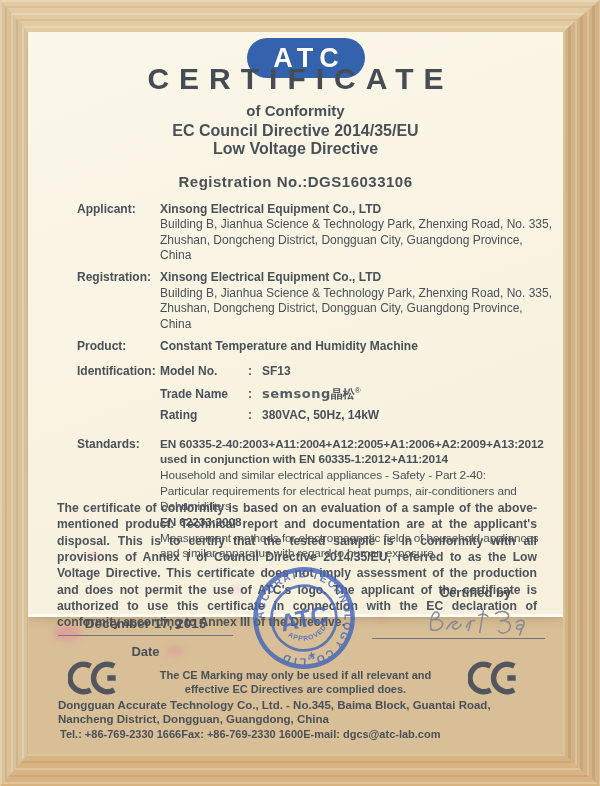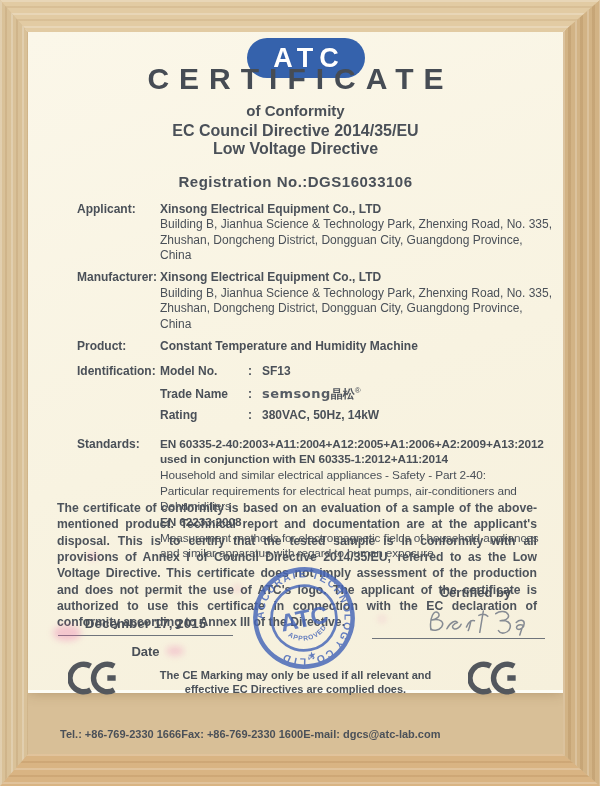--- a/index.html
+++ b/index.html
@@ -22,21 +22,21 @@
     background-color:#d9c198;
     background-image:repeating-linear-gradient(90deg,rgba(255,255,255,.22) 0 2px,rgba(0,0,0,0) 2px 5px,rgba(150,105,55,.14) 5px 7px,rgba(0,0,0,0) 7px 11px);
     clip-path:polygon(0 0,100% 32px,100% calc(100% - 32px),0 100%);}
   .frame-right{right:0;top:0;width:37px;height:786px;
     background-color:#d2b385;
     background-image:repeating-linear-gradient(90deg,rgba(255,255,255,.20) 0 2px,rgba(0,0,0,0) 2px 5px,rgba(140,95,45,.16) 5px 8px,rgba(0,0,0,0) 8px 12px);
     clip-path:polygon(0 32px,100% 0,100% 100%,0 calc(100% - 32px));}
 
   
   .paper{
-    position:absolute;left:28px;top:32px;width:535px;height:658px;z-index:1;
+    position:absolute;left:28px;top:32px;width:535px;height:582px;z-index:1;
     background:linear-gradient(160deg,#fbf7e9 0%,#f8f3e1 55%,#f6f0dc 100%);
     box-shadow:0 0 0 3px #fdfdf6, 0 0 14px rgba(90,60,20,.45);
     color:#4a5058;
   }
   .abs{position:absolute;}
   .ctr{left:0;right:0;text-align:center;}
   .bold{font-weight:bold;}
 
   
   .logo-pill{
@@ -113,21 +113,21 @@
 
     <div class="row">
       <div class="label">Applicant:</div>
       <div>
         <div class="bold">Xinsong Electrical Equipment Co., LTD</div>
         <div class="addr">Building B, Jianhua Science &amp; Technology Park, Zhenxing Road, No. 335, Zhushan, Dongcheng District, Dongguan City, Guangdong Province, China</div>
       </div>
     </div>
 
     <div class="row">
-      <div class="label">Manufacturer:</div>
+      <div class="label">Registration:</div>
       <div>
         <div class="bold">Xinsong Electrical Equipment Co., LTD</div>
         <div class="addr">Building B, Jianhua Science &amp; Technology Park, Zhenxing Road, No. 335, Zhushan, Dongcheng District, Dongguan City, Guangdong Province, China</div>
       </div>
     </div>
 
     <div class="row" style="margin-bottom:10px;">
       <div class="label">Product:</div>
       <div class="bold">Constant Temperature and Humidity Machine</div>
     </div>
@@ -208,20 +208,21 @@
   <svg class="abs ce ce-right" viewBox="0 0 118 70" aria-label="CE">
     <path d="M46 10.8 A28 28 0 1 0 46 59.2" fill="none" stroke="#53575d" stroke-width="11"></path>
     <path d="M94 10.8 A28 28 0 1 0 94 59.2 M80 35 H97" fill="none" stroke="#53575d" stroke-width="11"></path>
   </svg>
 
   <div class="abs ctr ce-note">
     <div>The CE Marking may only be used if all relevant and</div>
     <div>effective EC Directives are complied does.</div>
   </div>
 
+  <div class="abs issuer">Dongguan Accurate Technology Co., Ltd. - No.345, Baima Block, Guantai Road, Nancheng District, Dongguan, Guangdong, China</div>
 
   <div class="abs contact">
     <span>Tel.: +86-769-2330 1666</span>
     <span>Fax: +86-769-2330 1600</span>
     <span>E-mail: dgcs@atc-lab.com</span>
   </div>
 
   <div class="smudge s1"></div>
   <div class="smudge s2"></div>
   <div class="smudge s3"></div>

